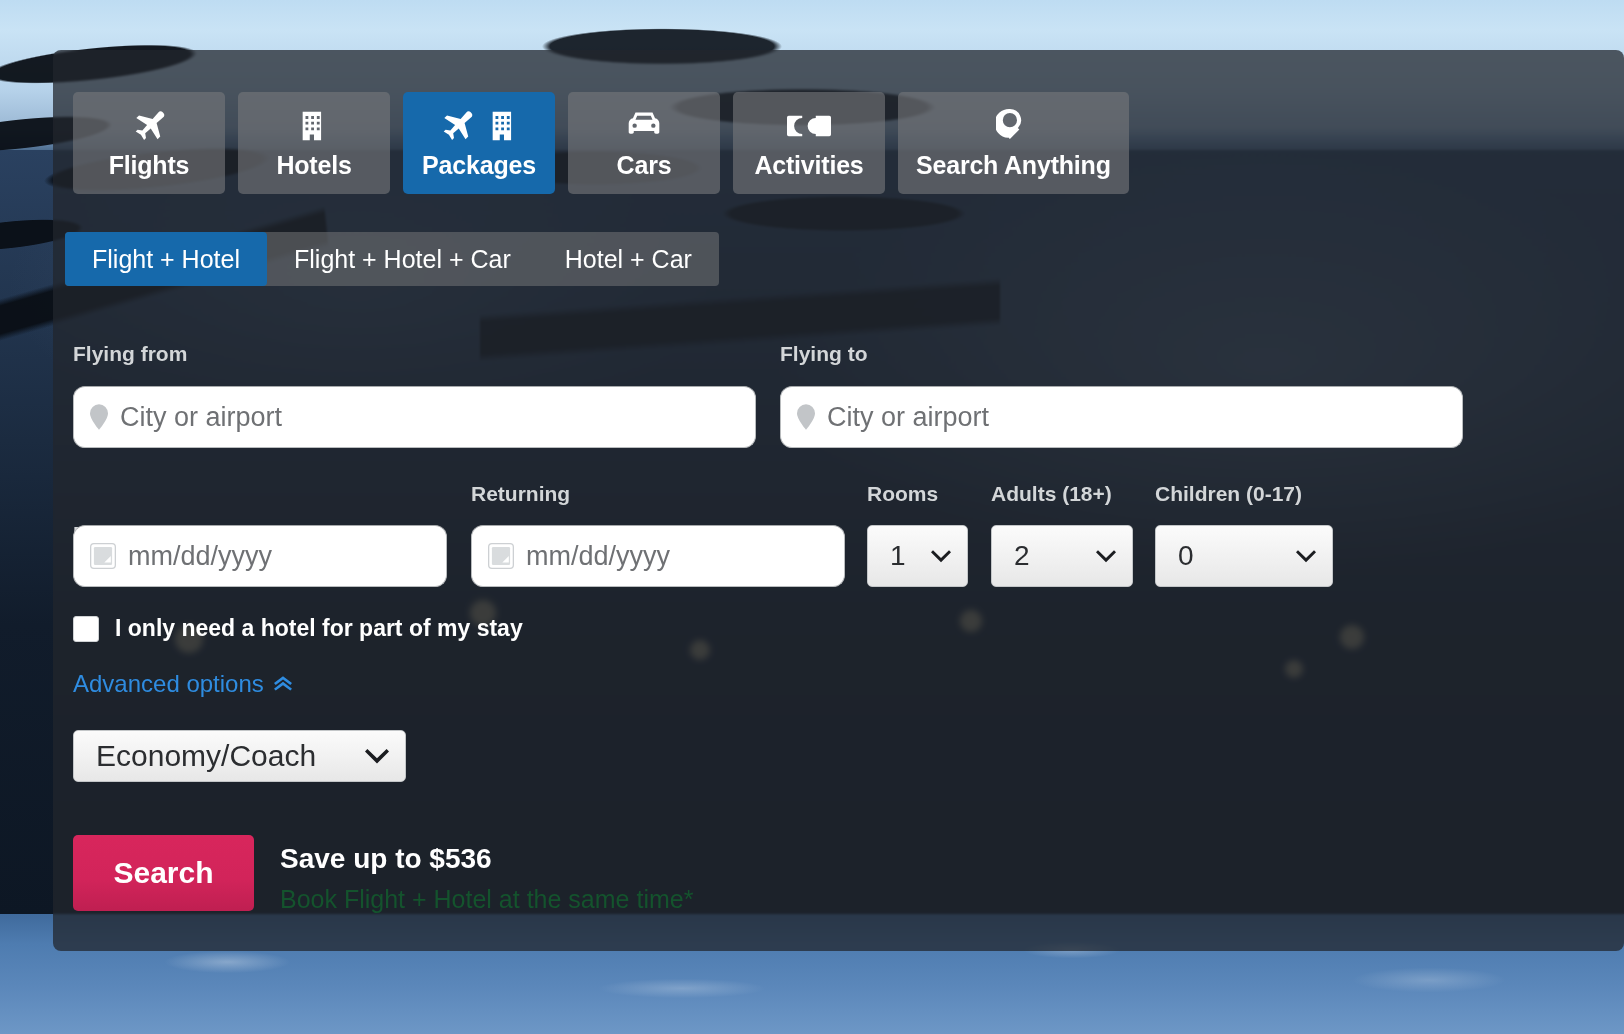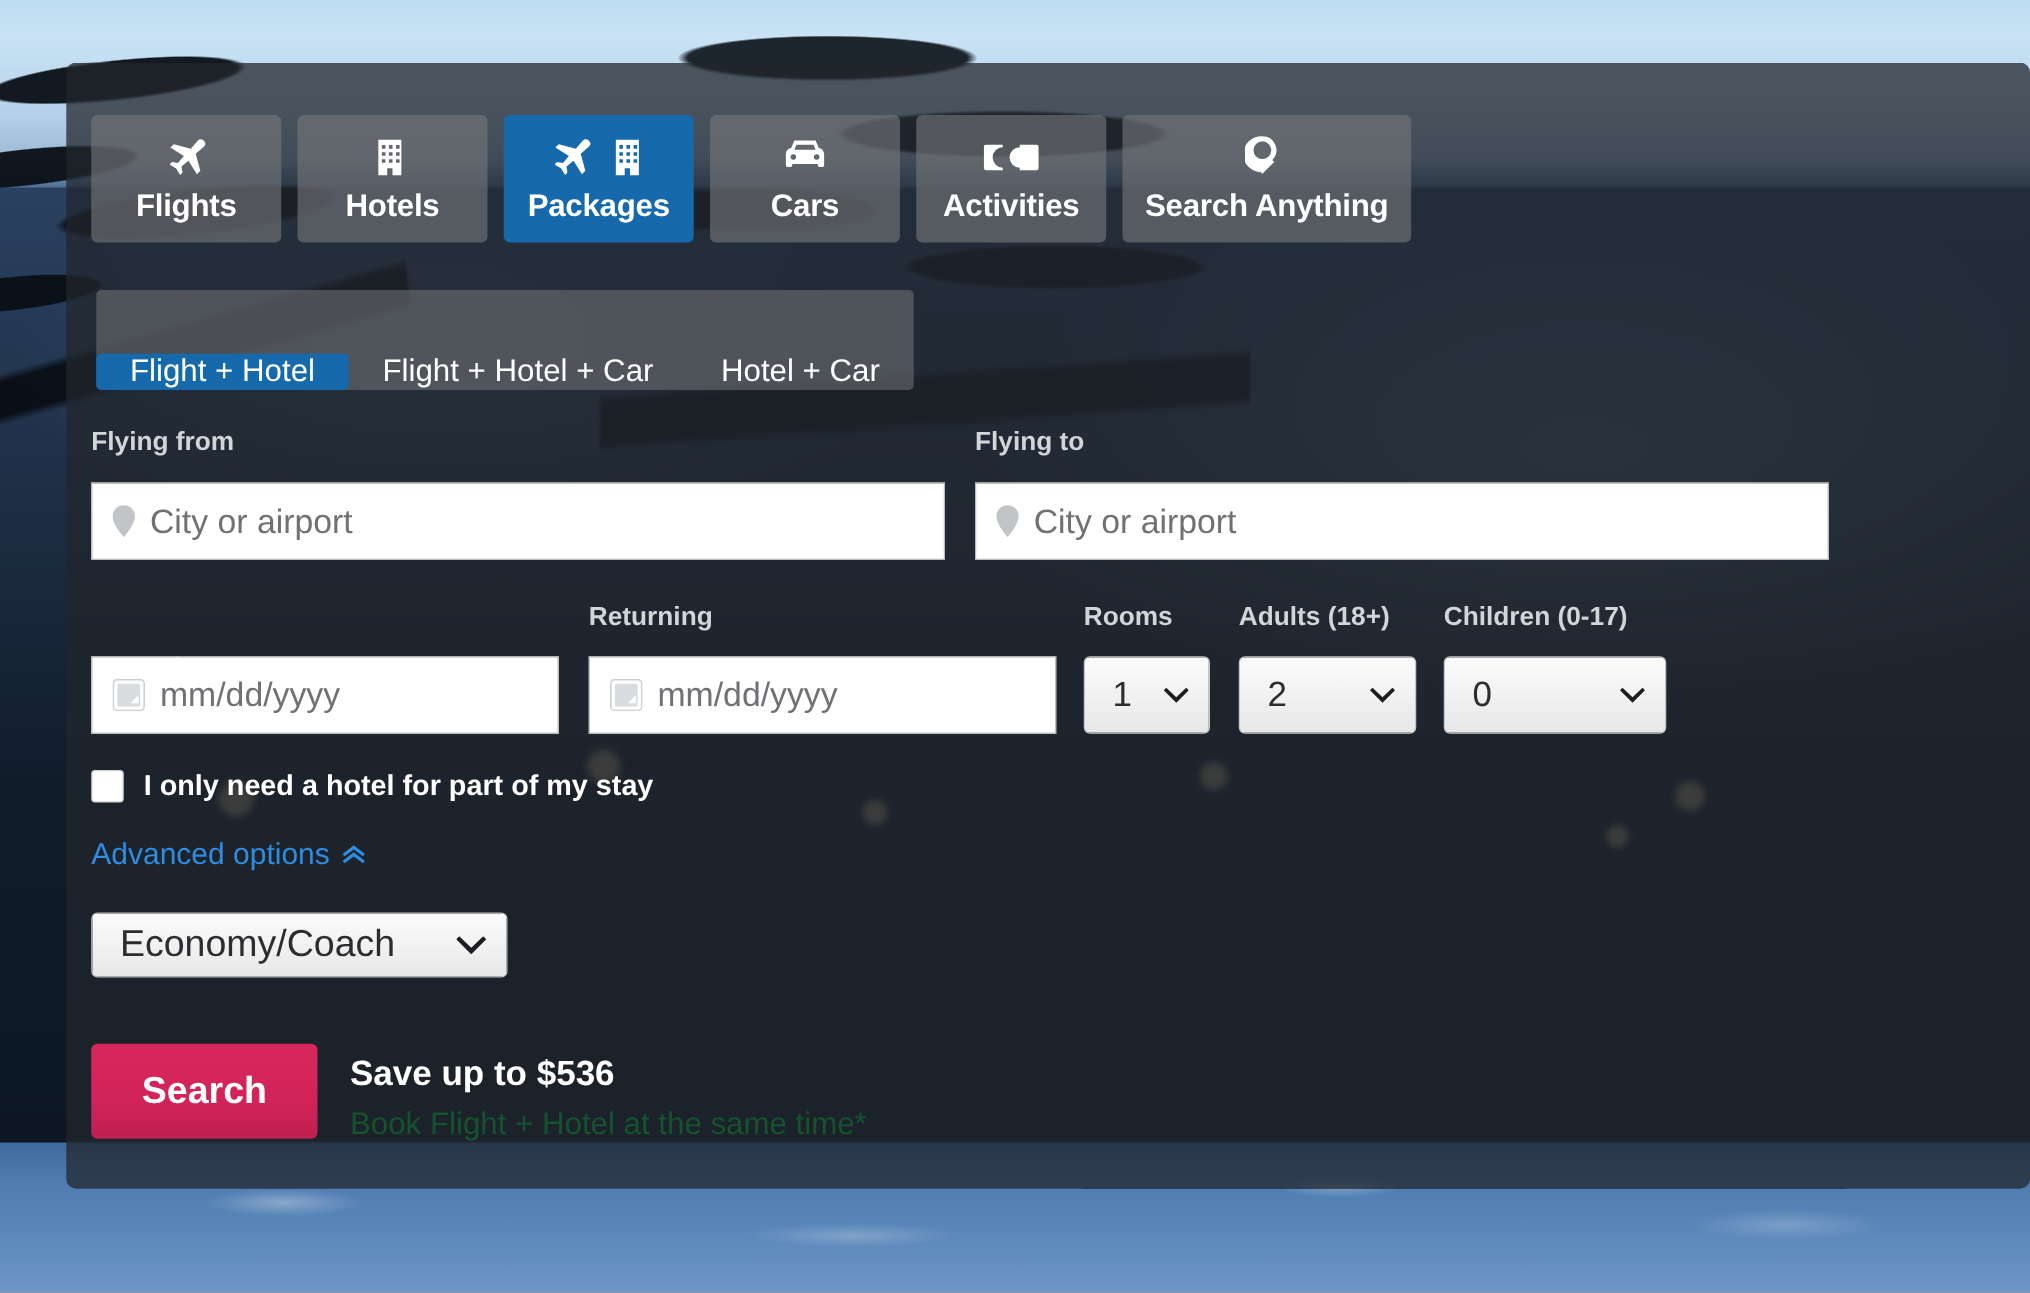--- a/index.html
+++ b/index.html
@@ -115,27 +115,26 @@
     letter-spacing: -0.2px;
     white-space: nowrap;
     text-align: center;
   }
   .prod-tab .ic { display: flex; align-items: center; justify-content: center; gap: 10px; height: 38px; }
   .prod-tab svg { display: block; fill: #fff; }
 
   
   .sub-tabs {
     position: absolute;
-    left: 24px;
+    left: 12px;
     top: 182px;
     display: flex;
     background: rgba(118,120,122,.52);
     border-radius: 4px;
-    height: 80px;
-    align-items: flex-end;
+    height: 54px;
   }
   .sub-tab {
     display: flex;
     align-items: center;
     padding: 0 27px;
     color: #fff;
     font-size: 25px;
     white-space: nowrap;
     cursor: pointer;
     border-radius: 4px;
@@ -150,21 +149,21 @@
     font-weight: bold;
     white-space: nowrap;
   }
 
   .text-input {
     position: absolute;
     height: 62px;
     background: #fff;
     border: 1px solid #b9bcbe;
     border-top-color: #a6a9ab;
-    border-radius: 0;
+    border-radius: 12px;
     display: flex;
     align-items: center;
     padding-left: 16px;
     cursor: text;
   }
   .text-input .ph {
     color: #6f7174;
     font-size: 27px;
     margin-left: 12px;
   }

